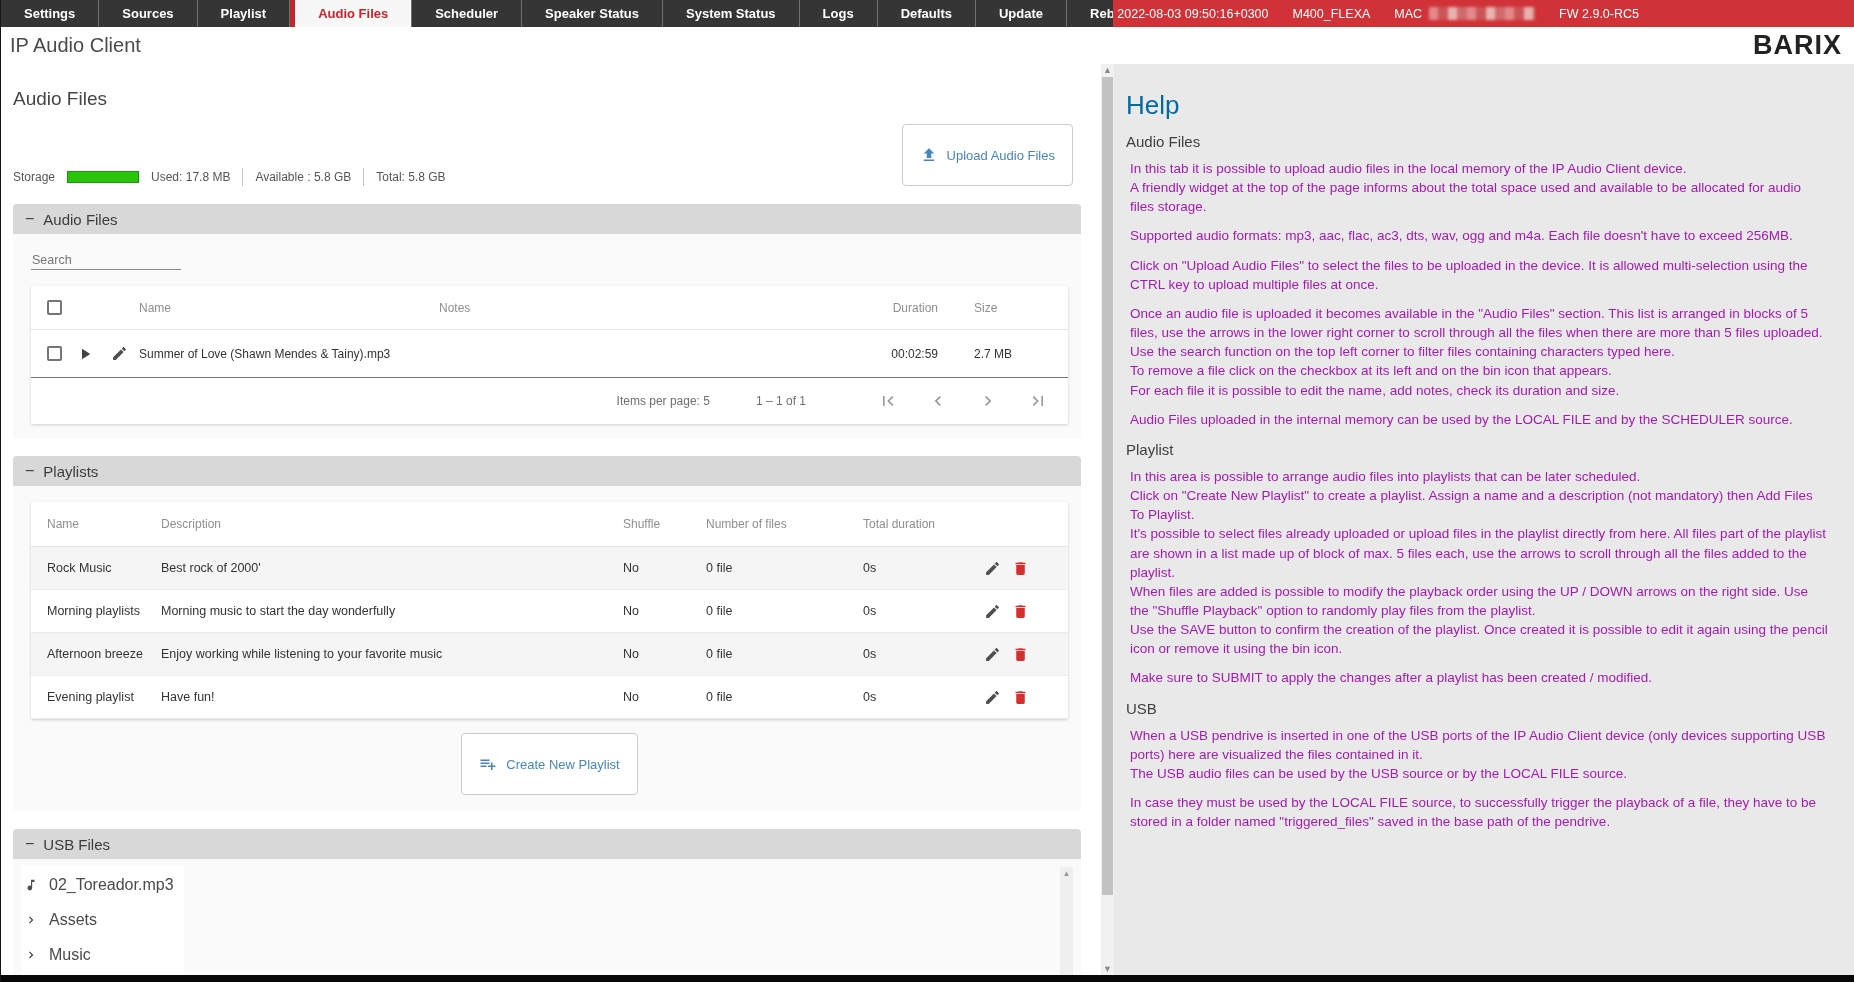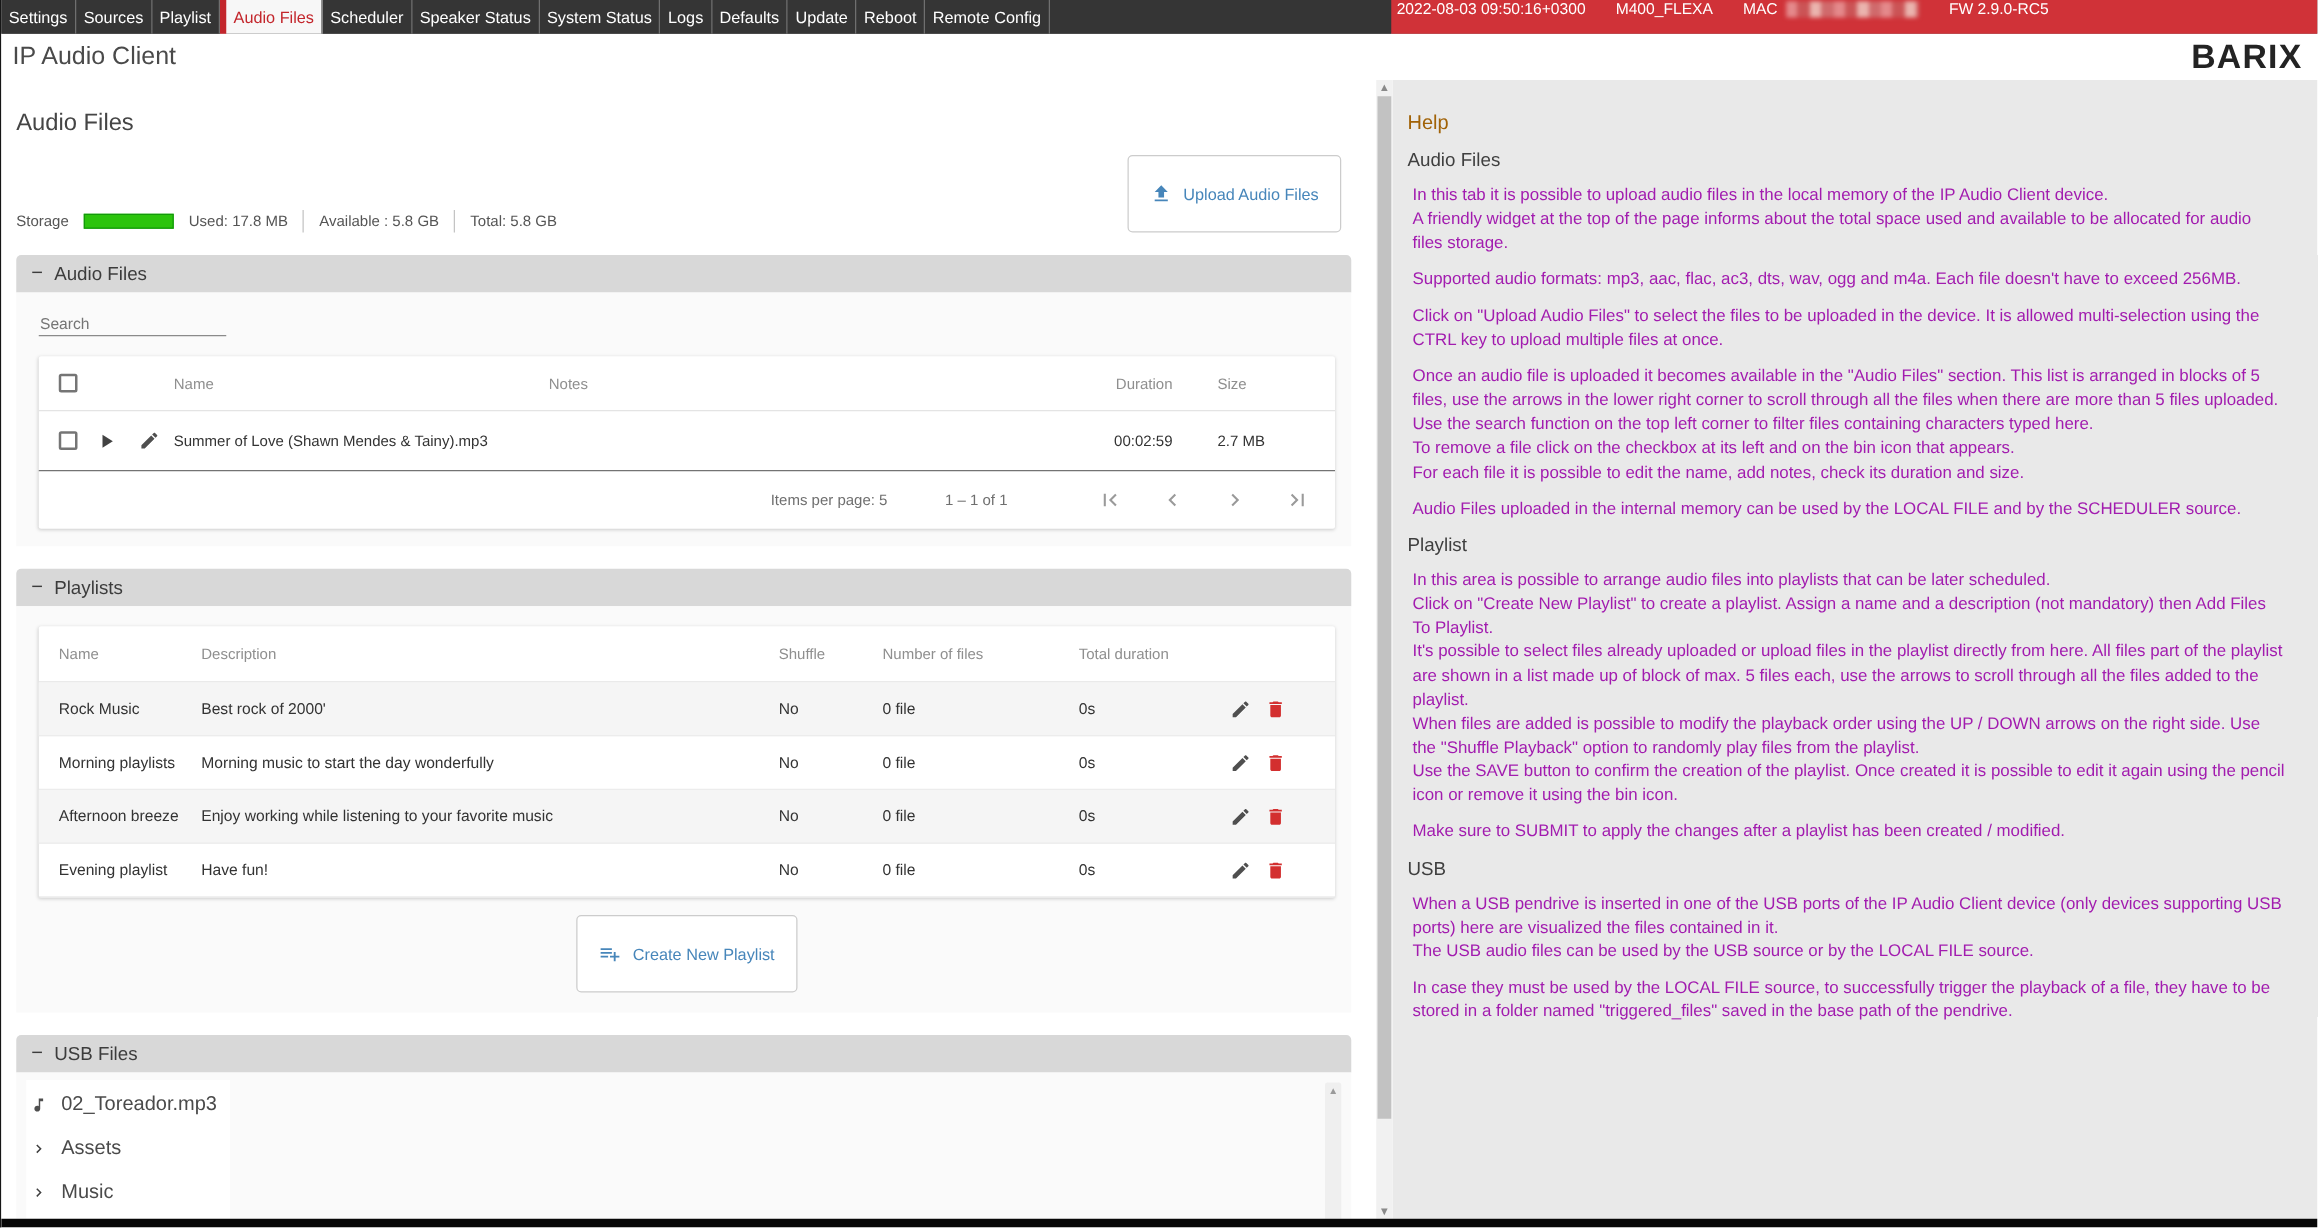--- a/index.html
+++ b/index.html
@@ -2,24 +2,24 @@
 <html><head>
 <meta charset="utf-8">
 <style>
   * { margin:0; padding:0; box-sizing:border-box; }
   html,body { width:1854px; height:982px; overflow:hidden; }
   body { font-family:"Liberation Sans",sans-serif; background:#fff; border-left:1px solid #161616; position:relative; }
 
   
   .topnav { height:27px; display:flex; background:#353535; }
   .tabs { display:flex; width:1112px; background:#353535; }
-  .tab { display:flex; align-items:center; padding:0 6px; color:#fff; font-size:13px; font-weight:400;
+  .tab { display:flex; align-items:center; padding:0 23px; color:#fff; font-size:13px; font-weight:700;
          border-right:1px solid #6f6f6f; cursor:pointer; white-space:nowrap; }
   .tab.active { background:#f7f7f7; color:#c3262c; border-left:5px solid #c3262c; border-right:1px solid #6f6f6f; }
-  .statusbar { flex:1; background:#d03238; color:#fff; display:flex; align-items:flex-start;
+  .statusbar { flex:1; background:#d03238; color:#fff; display:flex; align-items:center;
                justify-content:flex-end; gap:24px; padding-right:215px; font-size:12.5px; }
   .macwrap { display:flex; align-items:center; gap:7px; }
   .mac-redacted { width:106px; height:13px; background:repeating-linear-gradient(90deg,#e4898b 0 9px,#cb5456 9px 19px,#eab4ae 19px 28px,#d06a6c 28px 38px); filter:blur(1.5px); border-radius:1px; }
 
   
   .appheader { height:37px; background:#fff; display:flex; align-items:center; justify-content:space-between; padding:0 12px 0 9px; }
   .app-title { font-size:20px; color:#4a4a4a; }
   .brand { font-size:27px; font-weight:900; color:#232323; letter-spacing:1px; }
 
   
@@ -79,21 +79,21 @@
   .tree { background:#fff; display:inline-block; min-width:120px; padding:2px 10px 8px 2px; }
   .tree-item { display:flex; align-items:center; gap:10px; height:35px; font-size:16px; color:#4a4a4a; cursor:pointer; white-space:nowrap; }
   .tree-item .tico { width:16px; display:flex; justify-content:center; }
   .usb-scroll { position:absolute; right:8px; top:8px; bottom:10px; width:13px; background:#efefef; border-radius:2px; }
   .usb-scroll .arrow { position:absolute; left:0; width:13px; text-align:center; color:#9a9a9a; font-size:8px; }
   .usb-scroll .arrow.up { top:2px; } .usb-scroll .arrow.down { bottom:2px; }
 
   .bottombar { position:absolute; left:0; right:0; bottom:0; height:7px; background:#070707; }
 
   
-  .help-title { font-size:16px; color:#a16207; margin:12px 0 4px 0; }
+  .help-title { font-size:26px; color:#0369a1; margin:12px 0 4px 0; }
   .help-h { font-size:15px; color:#3f3f3f; margin:12px 0 2px 0; }
   .help-para { margin:9px 0 10px 4px; font-size:13.5px; color:#a21caf; line-height:1.42; }
 </style>
 </head>
 <body>
 
 <div class="topnav">
   <div class="tabs">
       <div class="tab">Settings</div>
       <div class="tab">Sources</div>

